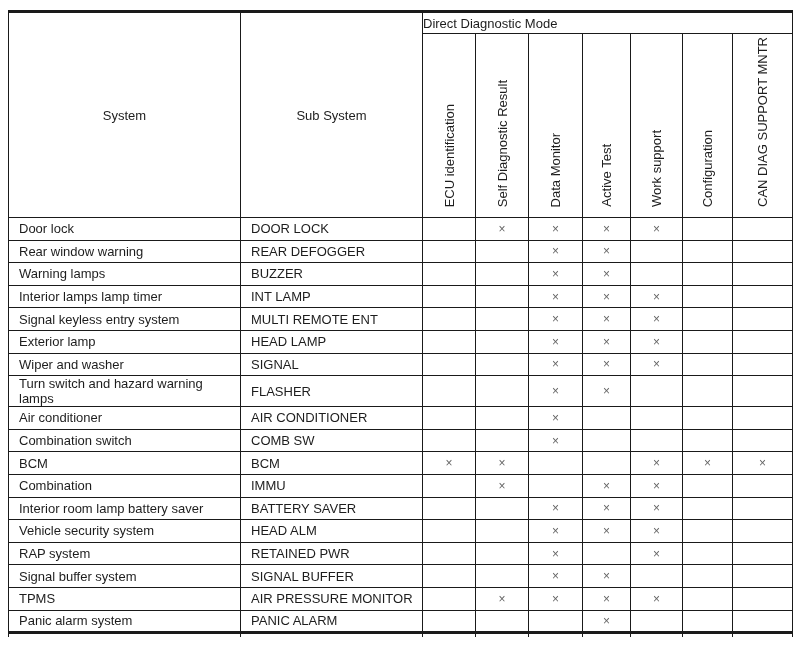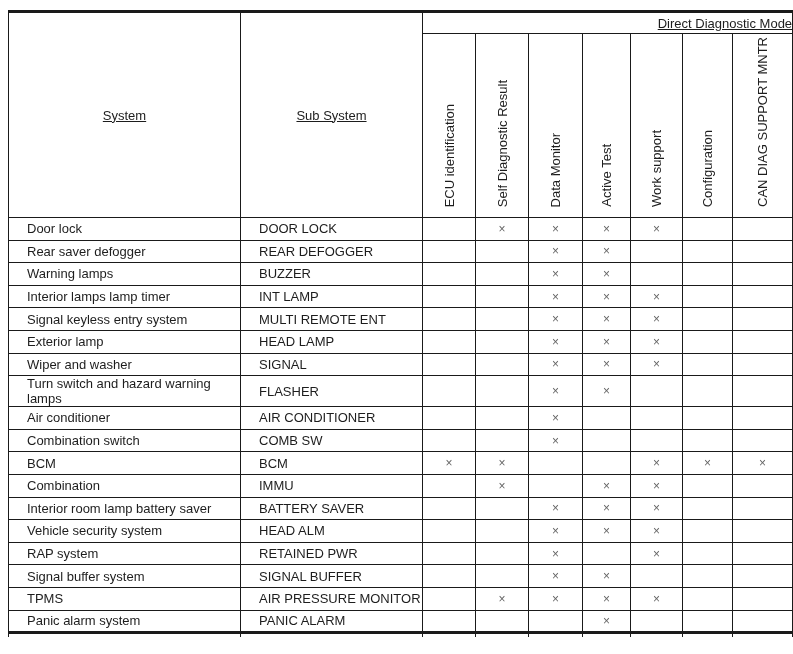--- a/index.html
+++ b/index.html
@@ -20,29 +20,29 @@
   col.c-sub{width:182px;}
   col.m0{width:53px;} col.m1{width:53px;} col.m2{width:54px;}
   col.m3{width:48px;} col.m4{width:52px;} col.m5{width:50px;}
   col.m6{width:60px;}
   th,td{
     border:1px solid var(--border);
     font-size:13px;font-weight:normal;color:var(--text);
     padding:0;box-sizing:border-box;
   }
   thead tr.group-row th{border-top:3px solid var(--border);}
-  th.corner{text-align:center;vertical-align:middle;text-decoration:underline;}
-  th.group{height:22px;text-align:right;vertical-align:middle;text-decoration:underline;}
+  th.corner{text-align:center;vertical-align:middle;}
+  th.group{height:22px;text-align:left;vertical-align:middle;}
   th.rot{height:184px;vertical-align:bottom;}
   .vlabel{
     writing-mode:vertical-rl;transform:rotate(180deg);
     white-space:nowrap;margin:0 auto 10px auto;line-height:15px;
   }
   tbody td{height:22.6px;vertical-align:middle;}
-  td.sys,td.sub{text-align:left;padding-left:18px;}
+  td.sys,td.sub{text-align:left;padding-left:10px;}
   td.mark{
     text-align:center;color:var(--mark);
     font-size:12px;line-height:1;
   }
   tfoot td{
     border-top:3px solid var(--border);
     border-bottom:none;height:4px;padding:0;
   }
 </style>
 </head>
@@ -98,21 +98,21 @@
     <td class="mark"></td>
     <td class="mark">×</td>
     <td class="mark">×</td>
     <td class="mark">×</td>
     <td class="mark">×</td>
     <td class="mark"></td>
     <td class="mark"></td>
   </tr>
 
   <tr>
-    <td class="sys">Rear saver defogger</td>
+    <td class="sys">Rear window warning</td>
     <td class="sub">REAR DEFOGGER</td>
     <td class="mark"></td>
     <td class="mark"></td>
     <td class="mark">×</td>
     <td class="mark">×</td>
     <td class="mark"></td>
     <td class="mark"></td>
     <td class="mark"></td>
   </tr>
 

